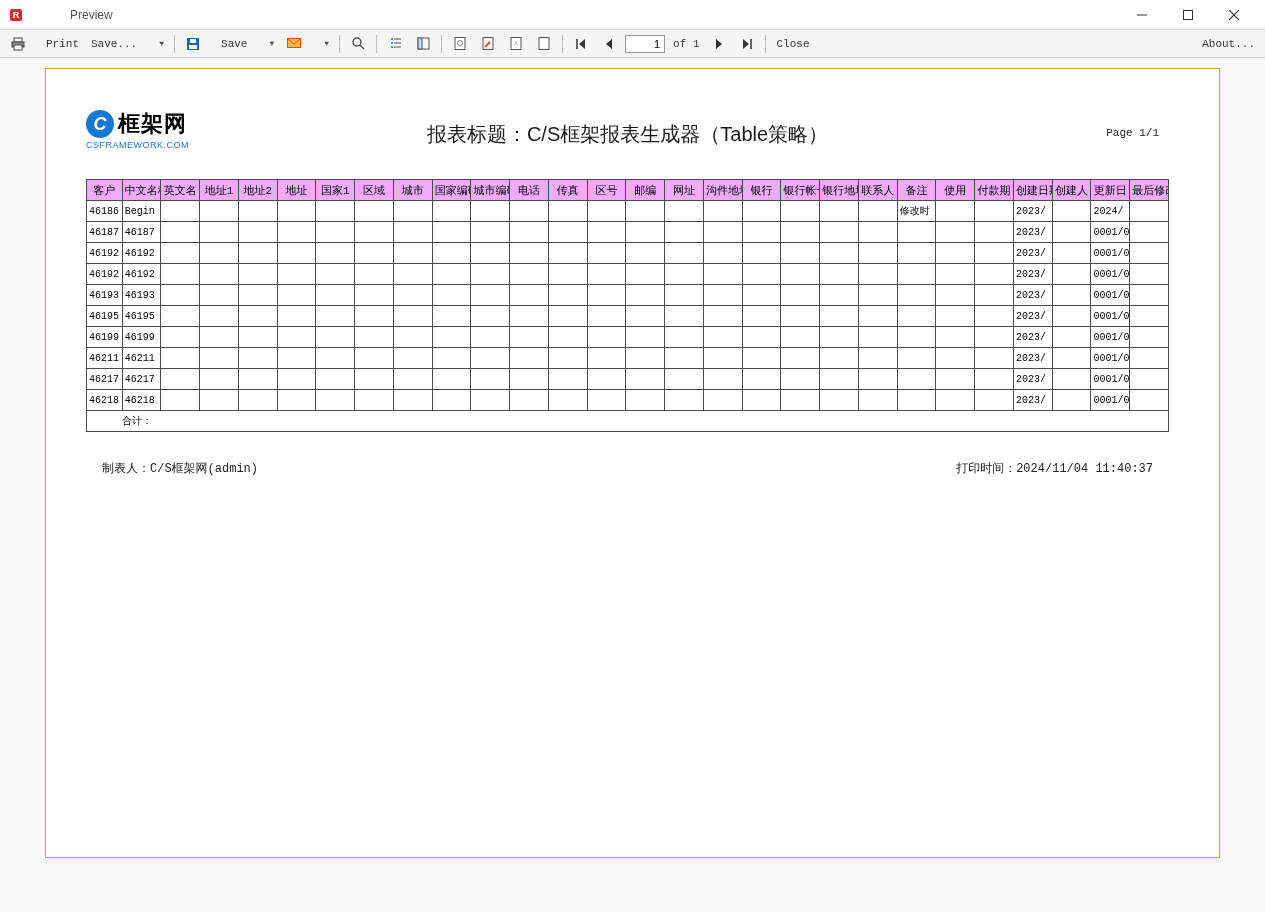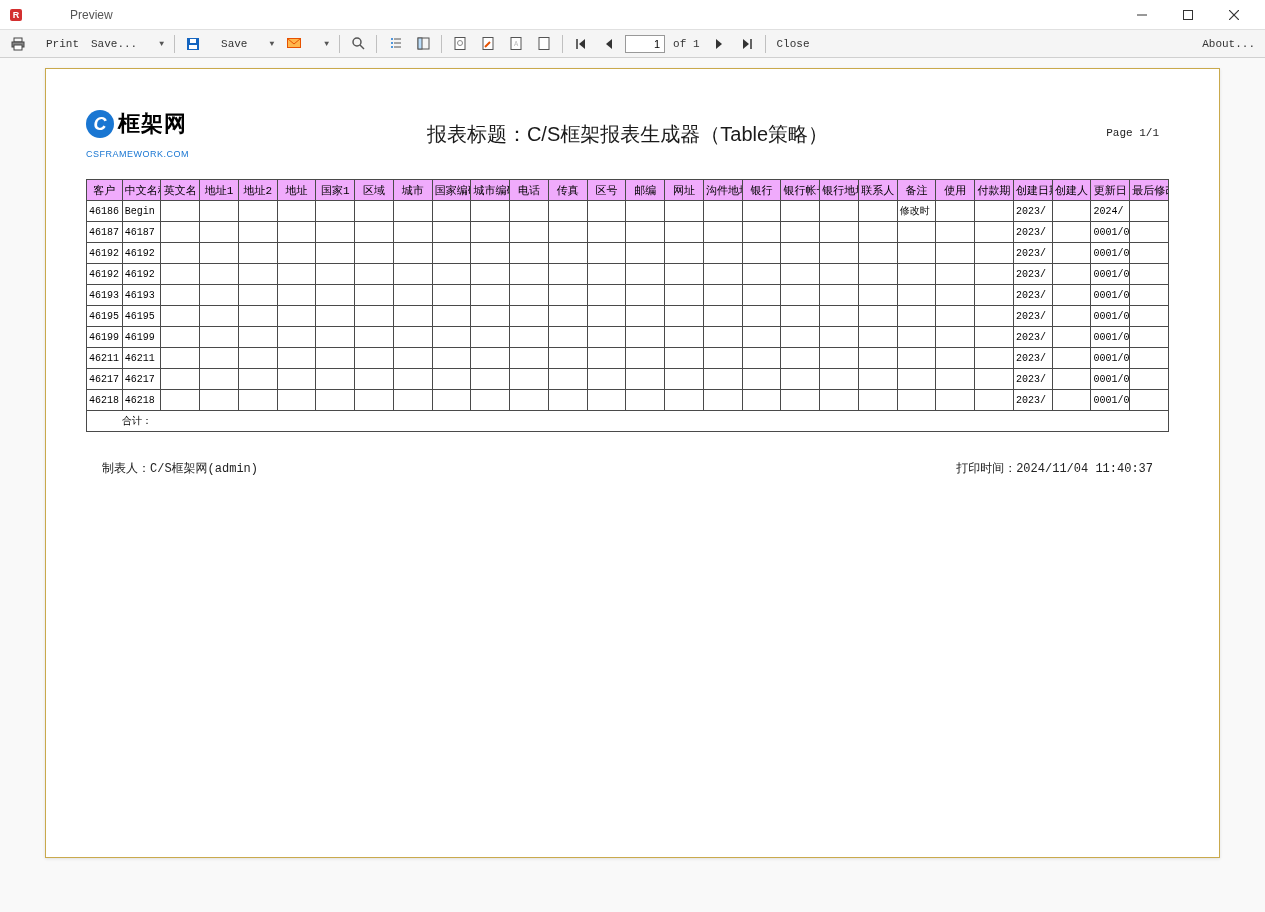--- a/index.html
+++ b/index.html
@@ -24,21 +24,21 @@
 
 .canvas-area { position: absolute; top: 58px; left: 0; right: 0; bottom: 0; background: #f9f9f9; overflow: auto; }
 .page { margin: 10px auto; width: 1175px; background: #fff; border: 1px solid #c9a94c; box-shadow: 0 1px 3px rgba(0,0,0,0.1); padding: 40px 50px 380px 40px; position: relative; }
 
 
 .report-header { position: relative; height: 60px; margin-bottom: 10px; }
 .logo-block { position: absolute; left: 0; top: 0; }
 .logo-main { display: flex; align-items: center; gap: 4px; }
 .logo-c { width: 28px; height: 28px; border-radius: 50%; background: #1976d2; color: #fff; font-weight: bold; font-size: 18px; display: flex; align-items: center; justify-content: center; font-style: italic; }
 .logo-text { font-size: 22px; font-weight: bold; color: #000000; letter-spacing: 1px; }
-.logo-sub { font-size: 9px; color: #1976d2; letter-spacing: 0.5px; margin-top: 10px; font-family: Arial, sans-serif; }
+.logo-sub { font-size: 9px; color: #1976d2; letter-spacing: 0.5px; margin-top: 1px; font-family: Arial, sans-serif; }
 .report-title { position: absolute; left: 0; right: 0; top: 12px; text-align: center; font-size: 20px; color: #1a1a1a; font-weight: 500; }
 .page-num { position: absolute; right: 10px; top: 18px; font-family: "Courier New", monospace; font-size: 11px; color: #222; }
 
 
 .report-table { width: 100%; border-collapse: collapse; table-layout: fixed; font-family: "宋体","SimSun","Courier New", monospace; font-size: 11px; }
 .report-table th, .report-table td { border: 1px solid #4a4a4a; height: 21px; padding: 0 2px; overflow: hidden; white-space: nowrap; text-overflow: clip; text-align: center; }
 .report-table th { background: #f0abfc; font-weight: normal; font-size: 11px; }
 .report-table td { text-align: left; font-size: 10px; }
 .report-table td:first-child { text-align: left; }
 .sum-row td { text-align: left; padding-left: 35px; }

